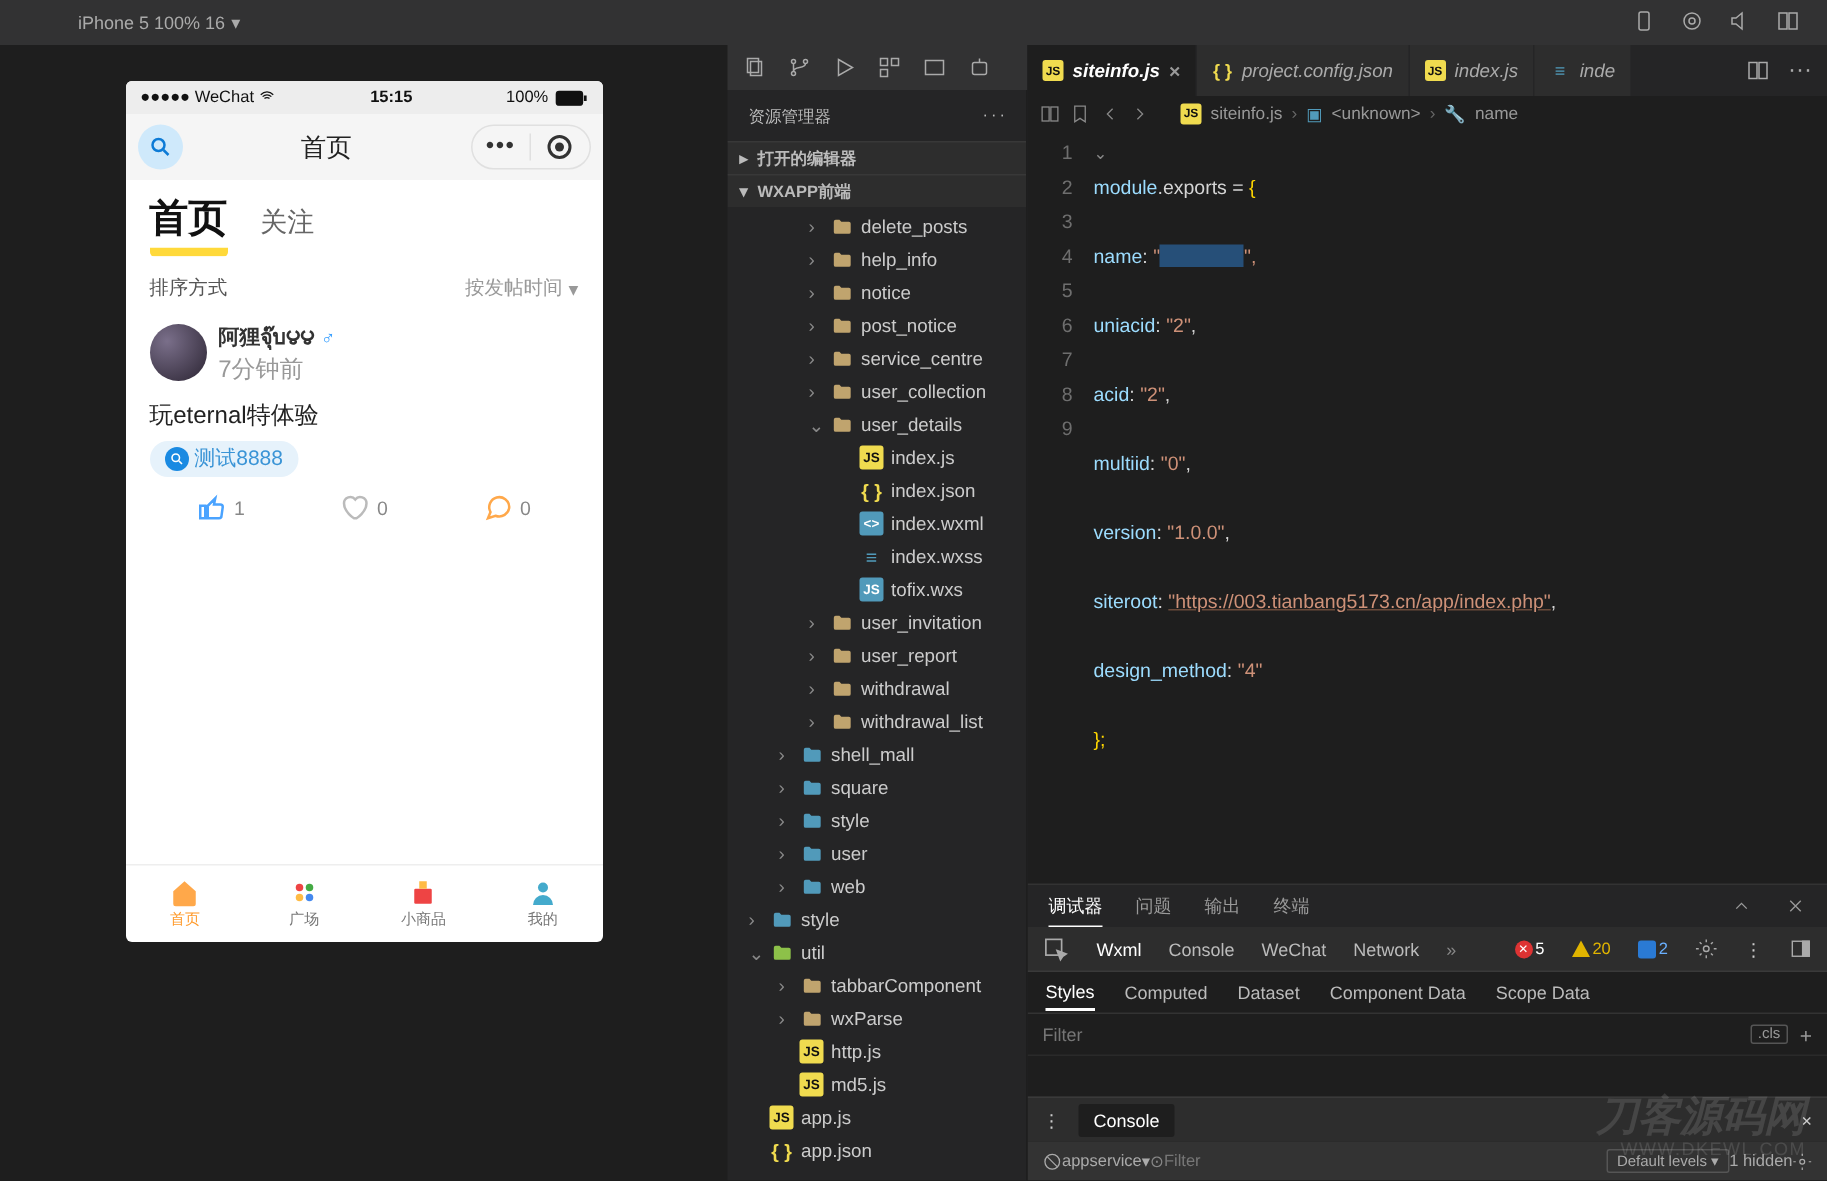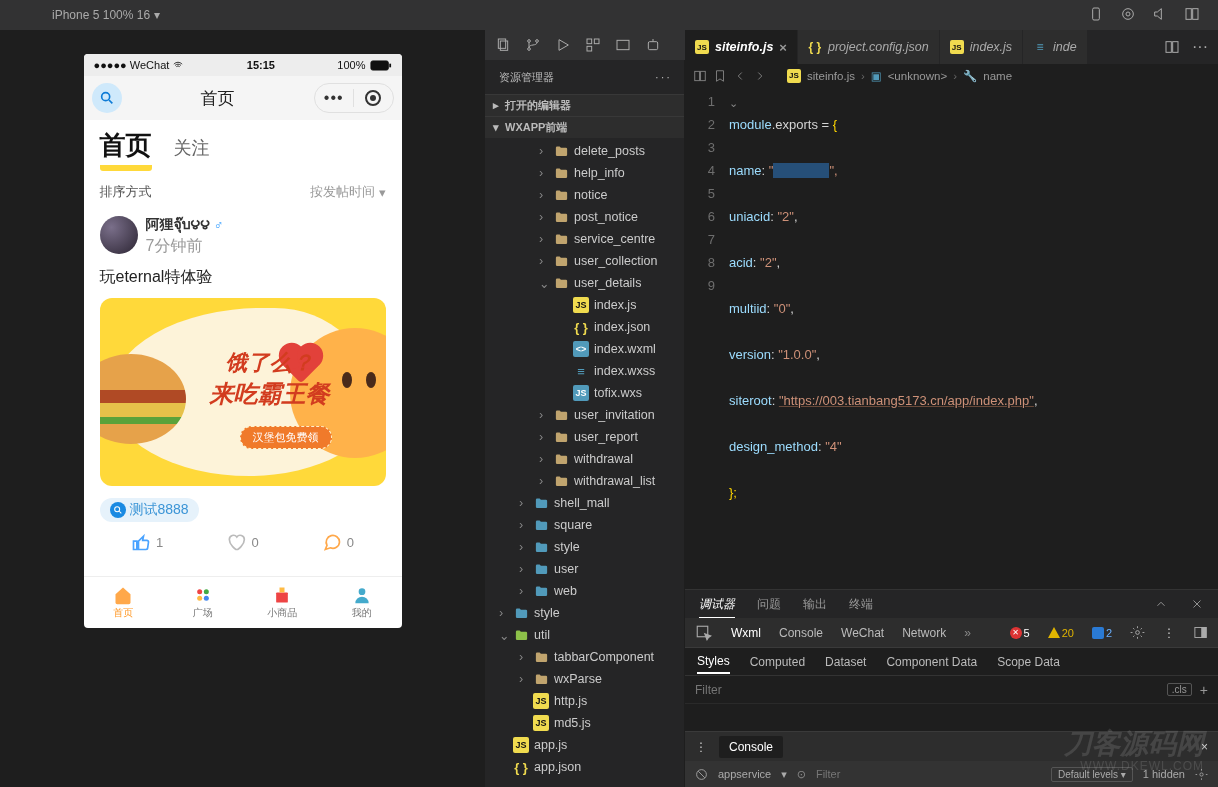--- a/index.html
+++ b/index.html
@@ -119,21 +119,21 @@
 .gutter{width:44px;text-align:right;color:#6e6e6e;padding-right:14px;padding-top:2px;}
 .gutter div{height:23px;}
 .codebody{flex:1;padding-top:2px;white-space:pre;color:#d4d4d4;}
 .codebody div{height:23px;}
 .c-key{color:#9cdcfe;} .c-str{color:#ce9178;} .c-brace{color:#ffd700;} .c-eq{color:#d4d4d4;} .c-hl{background:#264f78;padding:0 28px;} .c-link{color:#ce9178;text-decoration:underline;text-decoration-color:#6a4a3a;}
 
 
 .bottom{height:198px;background:#1e1e1e;border-top:1px solid #333;display:flex;flex-direction:column;}
 .btabs{height:28px;background:#252526;display:flex;align-items:center;gap:22px;padding:0 14px;font-size:12px;color:#999;}
 .btabs .t{cursor:pointer;}
-.btabs .t.active{color:#fff;border-bottom:1px solid #fff;padding-bottom:4px;margin-bottom:-5px;font-style:italic;}
+.btabs .t.active{color:#fff;border-bottom:1px solid #fff;padding-bottom:4px;margin-bottom:-5px;}
 .btabs .sp{flex:1;}
 .btabs svg{width:14px;height:14px;stroke:#999;fill:none;stroke-width:1.6;cursor:pointer;}
 
 .devtabs{height:30px;background:#2d2d2d;display:flex;align-items:center;gap:18px;padding:0 10px;font-size:12px;color:#ccc;border-bottom:1px solid #3a3a3a;}
 .devtabs .dt{cursor:pointer;color:#bbb;}
 .devtabs .dt.active{color:#fff;}
 .devtabs .pick{width:18px;height:18px;}
 .devtabs .sp{flex:1;}
 .devtabs .badge{display:inline-flex;align-items:center;gap:2px;font-size:11px;}
 .badge.err{color:#fff;} .badge.err .dot{width:12px;height:12px;background:#d33;border-radius:50%;display:inline-flex;align-items:center;justify-content:center;font-size:8px;}
@@ -148,21 +148,21 @@
 .filterrow .cls{color:#999;border:1px solid #555;border-radius:2px;padding:0 4px;font-size:10px;cursor:pointer;}
 .filterrow .plus{margin-left:8px;color:#999;font-size:14px;cursor:pointer;}
 
 .watermark{position:absolute;right:14px;bottom:14px;font-size:28px;font-style:italic;font-weight:700;color:rgba(255,255,255,.12);text-align:right;line-height:1.1;pointer-events:none;}
 .watermark .sub{font-size:12px;letter-spacing:1px;font-style:normal;font-weight:400;}
 
 .consolebar{height:30px;background:#2d2d2d;display:flex;align-items:center;gap:12px;padding:0 10px;font-size:12px;color:#ccc;border-top:1px solid #3a3a3a;}
 .consolebar .lbl{background:#1e1e1e;padding:4px 10px;border-radius:2px;color:#fff;}
 .consolebar .x{margin-left:auto;cursor:pointer;}
 
-.lastrow{height:26px;background:#333;display:flex;align-items:center;gap:10px;padding:0 10px;font-size:11px;color:#aaa;}
+.lastrow{height:26px;background:#333;display:flex;align-items:center;padding:0 10px;font-size:11px;color:#aaa;}
 .lastrow .sp{flex:1;}
 .lastrow .dd{border:1px solid #555;padding:1px 6px;border-radius:2px;color:#aaa;font-size:10px;}
 
 
 .acticons{height:30px;background:#323233;display:flex;align-items:center;gap:14px;padding:0 10px;}
 .acticons svg{width:16px;height:16px;fill:none;stroke:#aaa;stroke-width:1.5;cursor:pointer;}
 </style>
 </head>
 <body>
 
@@ -232,31 +232,20 @@
       </div>
       <div class="post">
         <div class="posthead">
           <div class="avatar"></div>
           <div>
             <div class="uname"><span>阿狸จุ๊บ౪౪</span><span class="gender">♂</span></div>
             <div class="utime">7分钟前</div>
           </div>
         </div>
         <div class="posttext">玩eternal特体验</div>
-        <div class="banner">
-          <div class="splash"></div>
-            <div class="burger"></div>
-            <div class="face"></div>
-            <div class="heart"></div>
-          <div class="txt">
-              <div class="l1">饿了么？</div>
-              <div class="l2">来吃霸王餐</div>
-            </div>
-          <div class="pill">汉堡包免费领</div>
-        </div>
         <div class="tag">
             <span class="ico">
               <svg viewBox="0 0 24 24">
                 <circle cx="10" cy="10" r="6"></circle>
                 <path d="M15 15l5 5"></path>
               </svg>
             </span>
             <span>测试8888</span>
           </div>
         <div class="actions">

